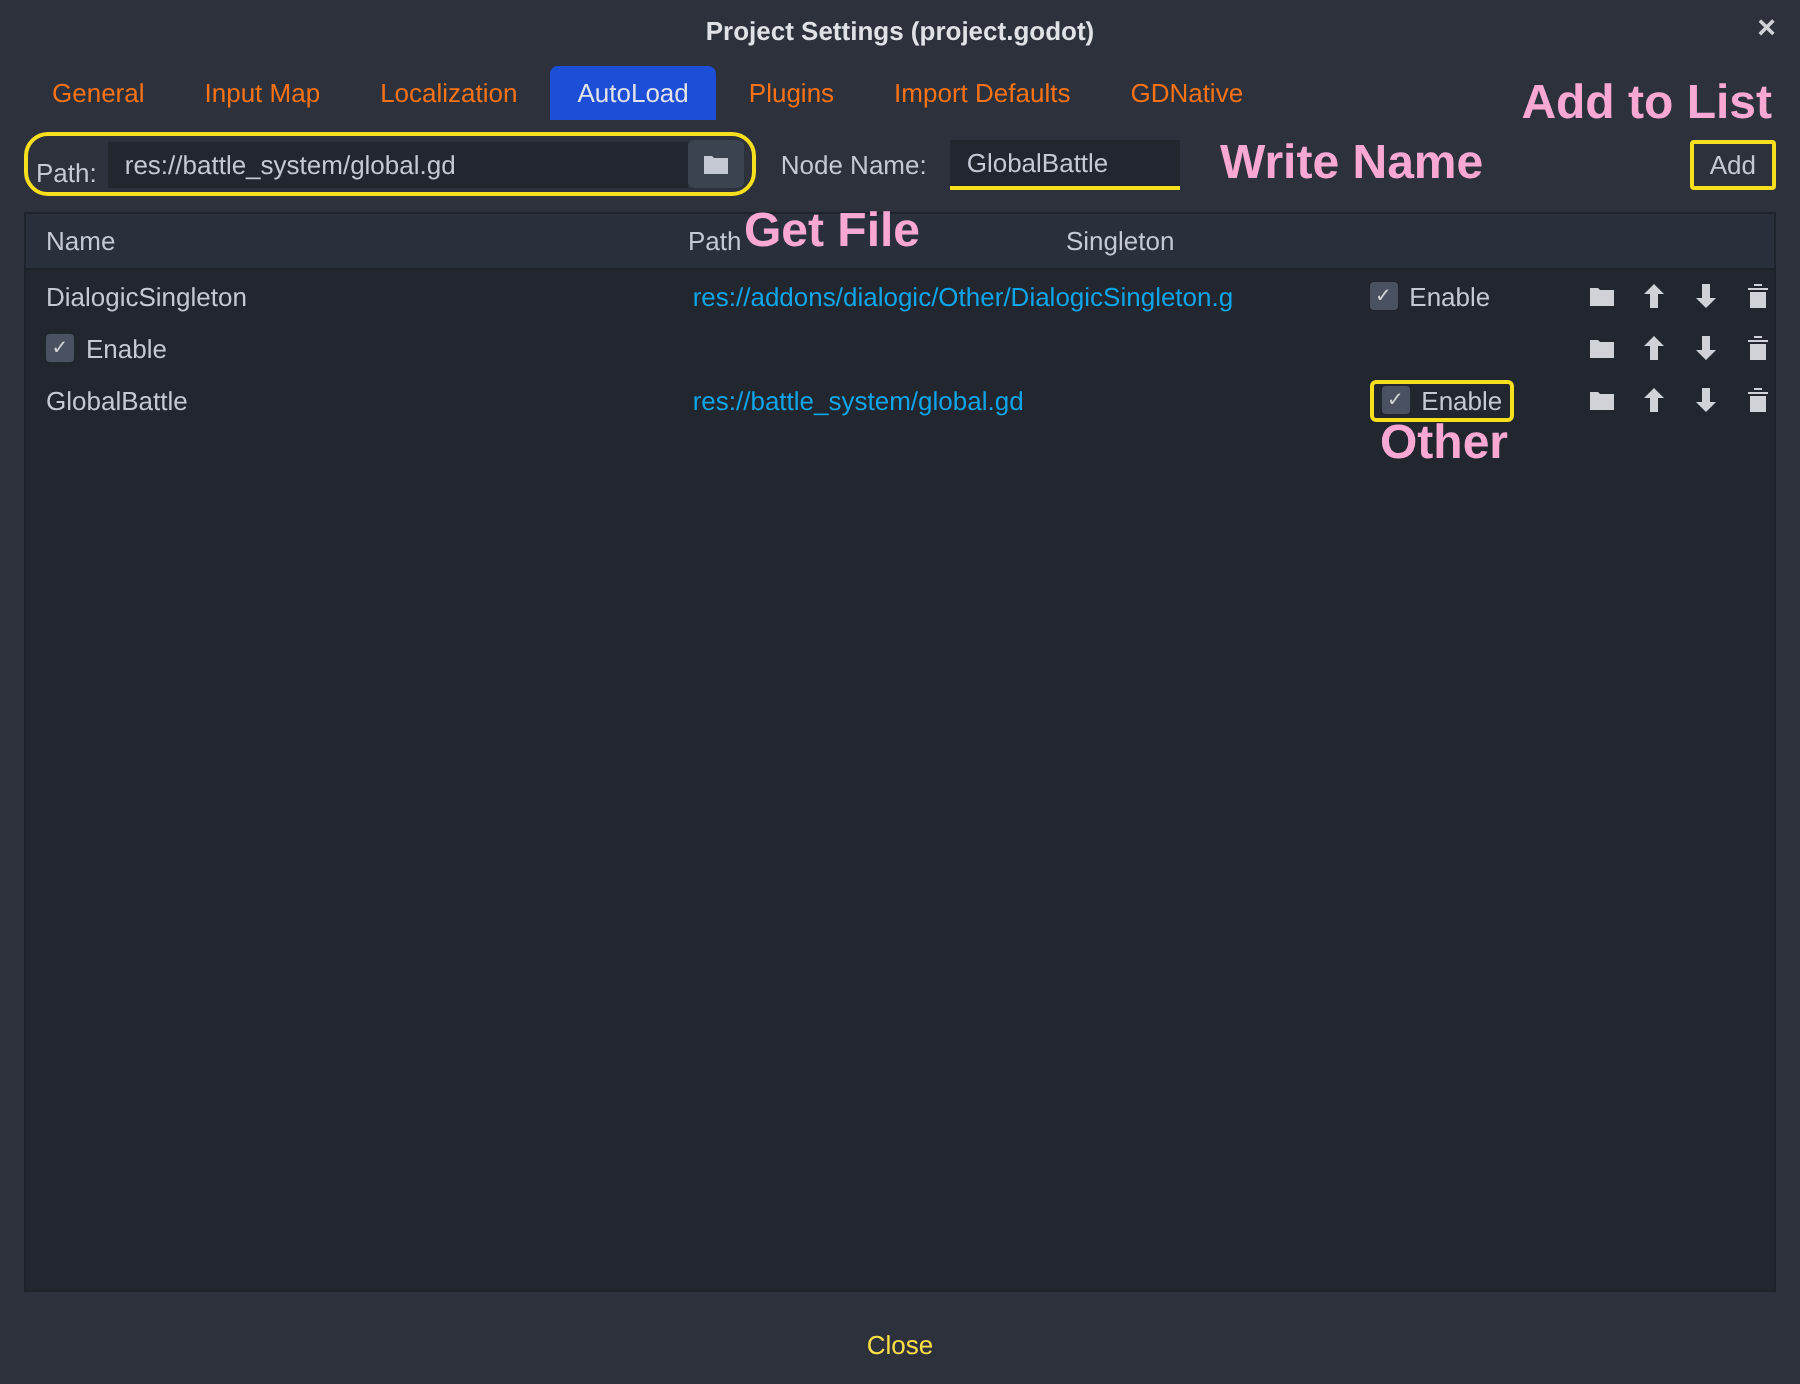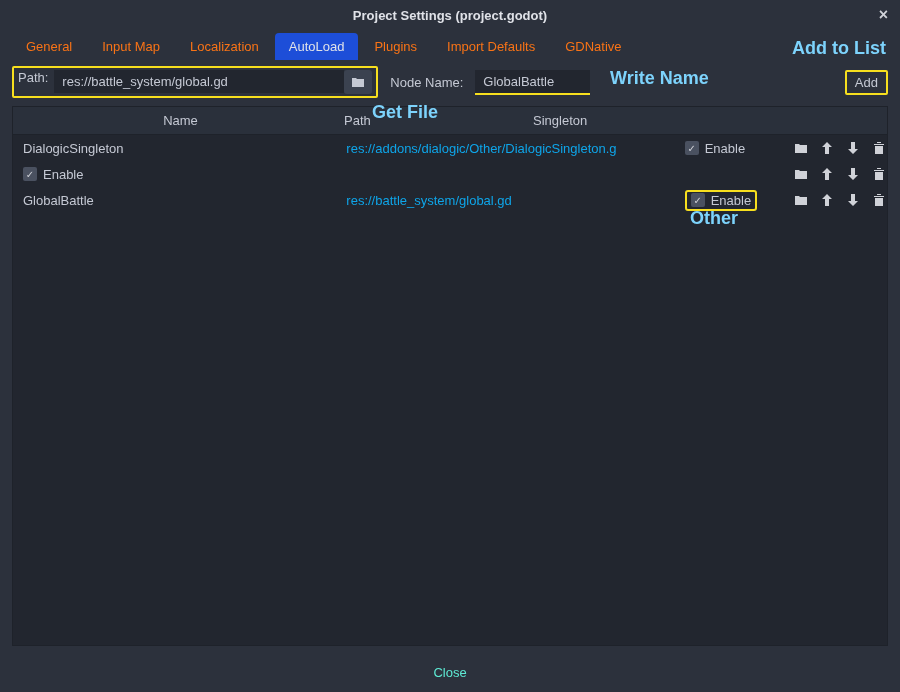--- a/index.html
+++ b/index.html
@@ -48,23 +48,23 @@
   color: #e0e2e8;
 }
 .input-row {
   display: flex;
   align-items: center;
   padding: 6px 12px;
   gap: 6px;
 }
 .path-container {
   display: flex;
-  align-items: flex-start;
+  align-items: flex-end;
   border: 2px solid #f7df1e;
-  border-radius: 2px;
+  border-radius: 12px;
   padding: 2px 4px;
   flex: 0 0 auto;
 }
 .label {
   color: #c5c9d4;
   margin-right: 6px;
 }
 .text-input {
   background: #22262f;
   border: none;
@@ -82,23 +82,23 @@
   align-items: center;
   justify-content: center;
   border-radius: 3px;
   cursor: pointer;
 }
 .node-name-input {
   border-bottom: 2px solid #f7df1e;
 }
 .annotation {
   position: absolute;
-  color: #7dd3fc;
+  color: #f9a8d4;
   font-weight: bold;
-  font-size: 18px;
+  font-size: 24px;
   pointer-events: none;
 }
 .add-btn {
   border: 2px solid #f7df1e;
   padding: 3px 8px;
   color: #c5c9d4;
   cursor: pointer;
   border-radius: 2px;
 }
 .table-container {
@@ -108,21 +108,21 @@
   height: 540px;
   overflow: hidden;
 }
 .table-header {
   display: flex;
   background: #2a303b;
   border-bottom: 1px solid #1e222a;
   height: 28px;
   align-items: center;
 }
-.col-name { width: 325px; padding-left: 10px; text-align: center;}
+.col-name { width: 325px; padding-left: 10px; }
 .col-path { width: 175px; padding-left: 6px; }
 .col-singleton { width: 120px; padding-left: 20px; }
 .col-actions { flex: 1; }
 .table-row {
   display: flex;
   align-items: center;
   height: 26px;
   padding-left: 10px;
   justify-content: space-between;
 }
@@ -156,21 +156,21 @@
   height: 16px;
   display: flex;
   align-items: center;
   justify-content: center;
 }
 .close-btn {
   position: absolute;
   bottom: 12px;
   left: 50%;
   transform: translateX(-50%);
-  color: #5eead4;
+  color: #fde047;
   cursor: pointer;
 }
 svg { display: block; }
 </style>
 </head>
 <body>
 
 <div class="title-bar">
   <span>Project Settings (project.godot)</span>
   <span class="close-x">×</span>

